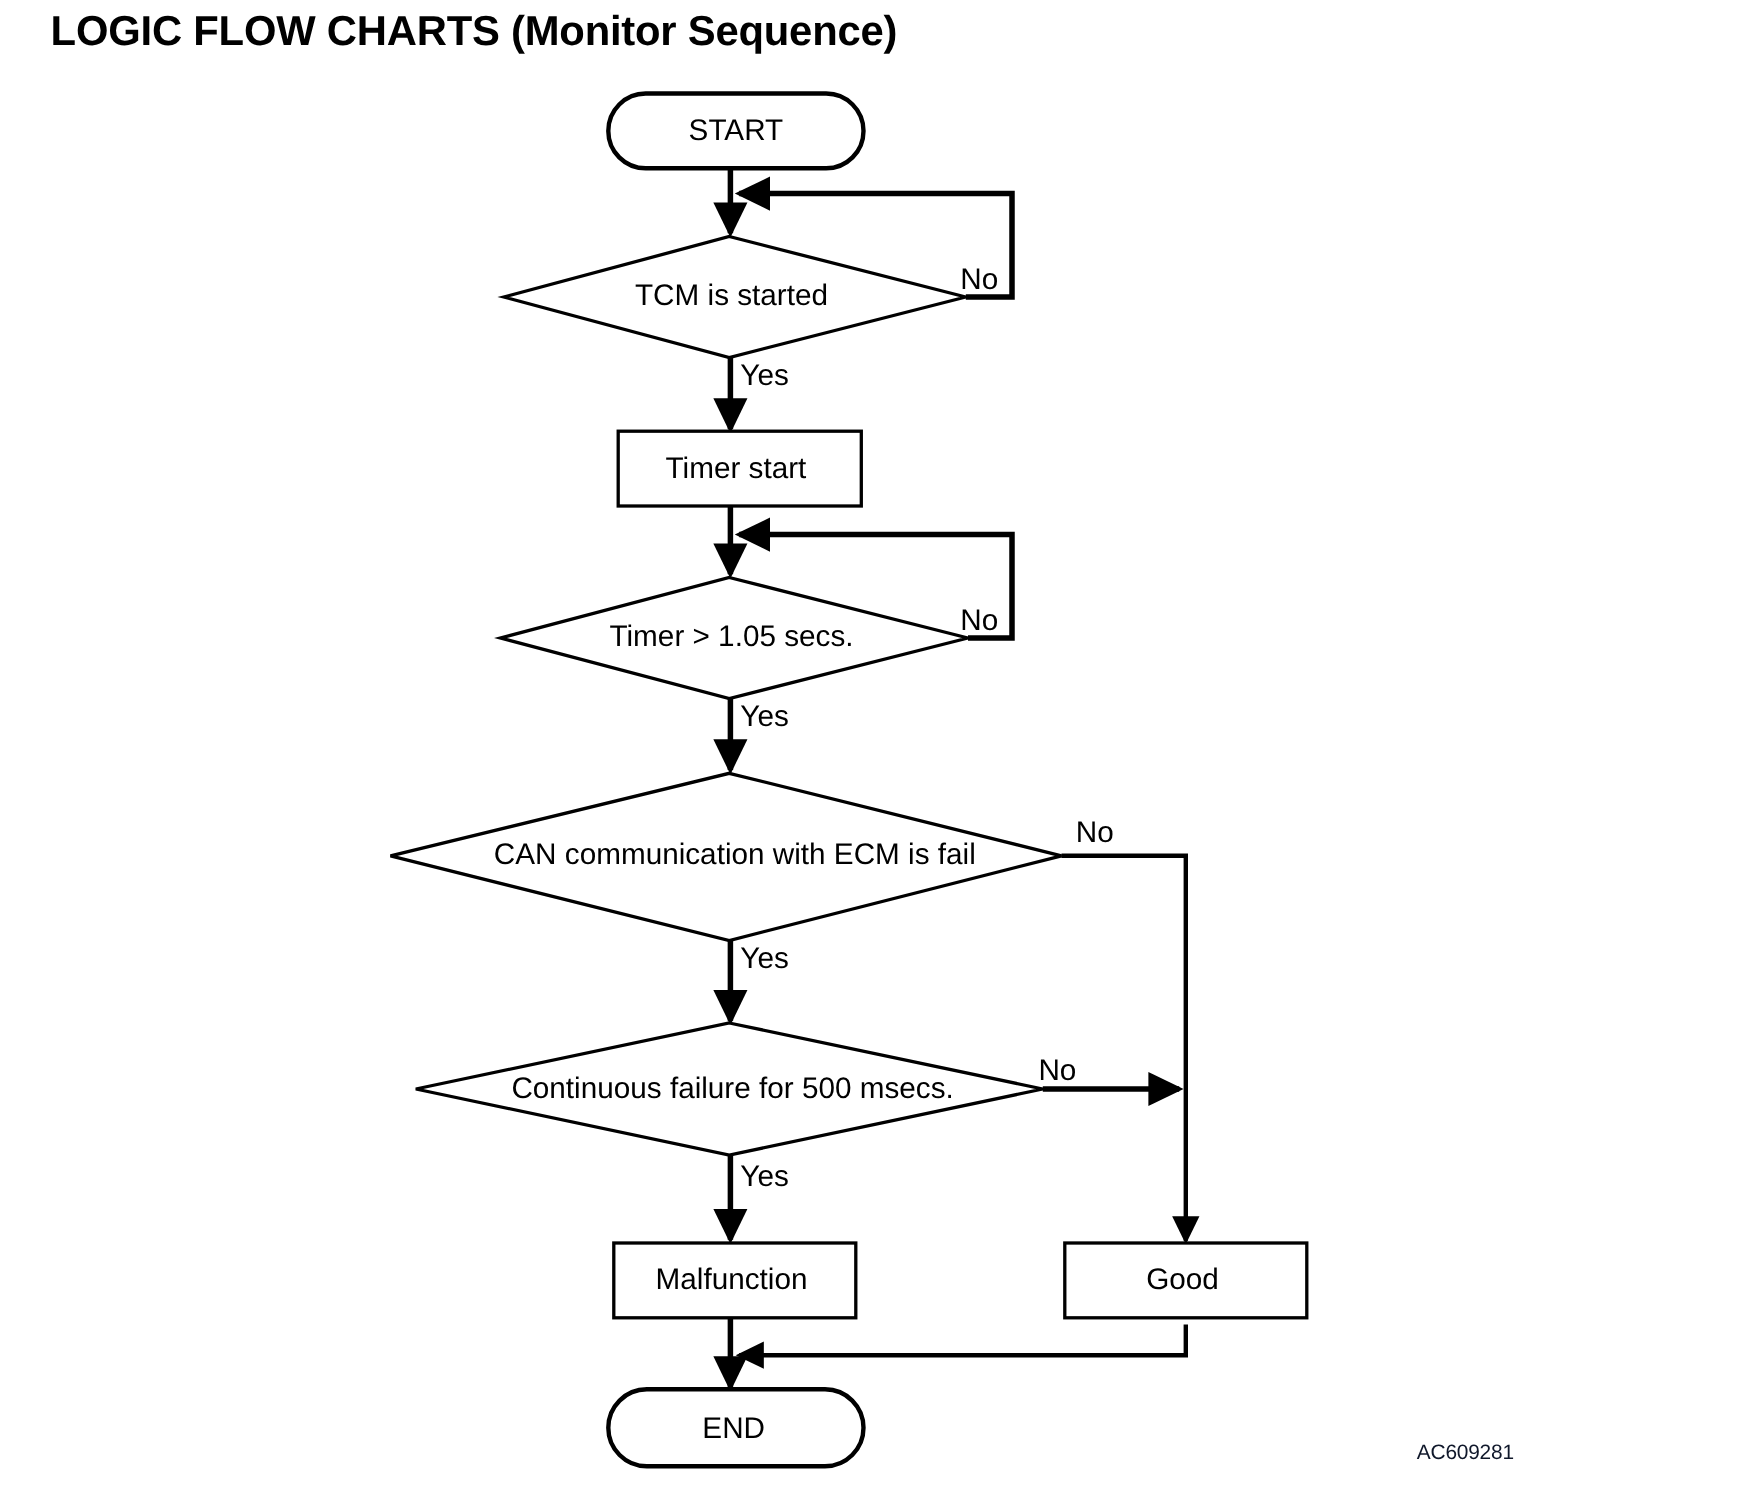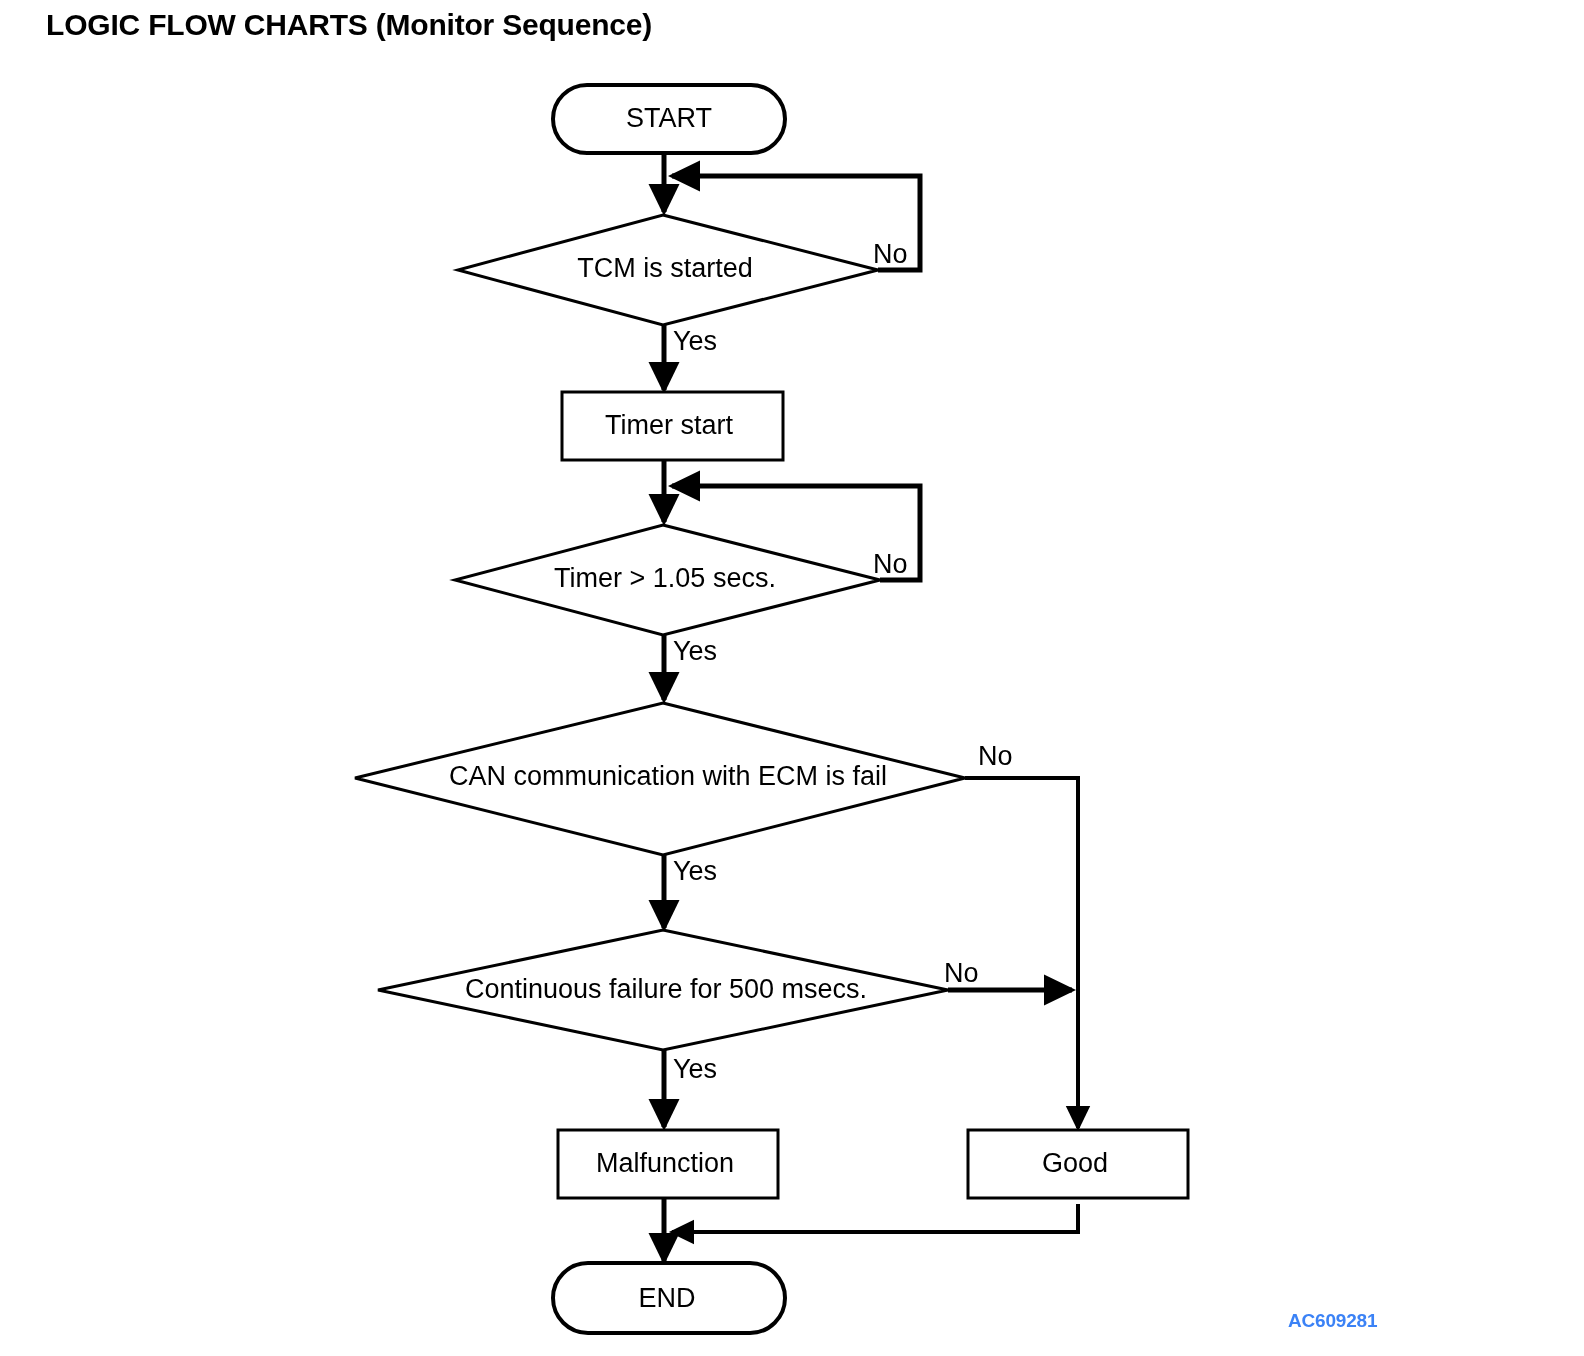--- a/index.html
+++ b/index.html
@@ -11,33 +11,33 @@
     width: 1584px;
     height: 1356px;
     font-family: "Liberation Sans", sans-serif;
     position: relative;
     overflow: hidden;
   }
   #page-title {
     position: absolute;
     left: 46px;
     top: 8px;
-    font-size: 30px;
+    font-size: 38px;
     font-weight: bold;
     color: #000000;
     letter-spacing: -0.2px;
     white-space: nowrap;
   }
   #figure-code {
     position: absolute;
     left: 1288px;
     top: 1310px;
     font-size: 19px;
-    font-weight: bold;
-    color: #3b82f6;
+    font-weight: normal;
+    color: #0f172a;
     letter-spacing: -0.2px;
     text-align: right;
   }
   #flow-svg {
     position: absolute;
     left: 0;
     top: 0;
     width: 1584px;
     height: 1356px;
   }

